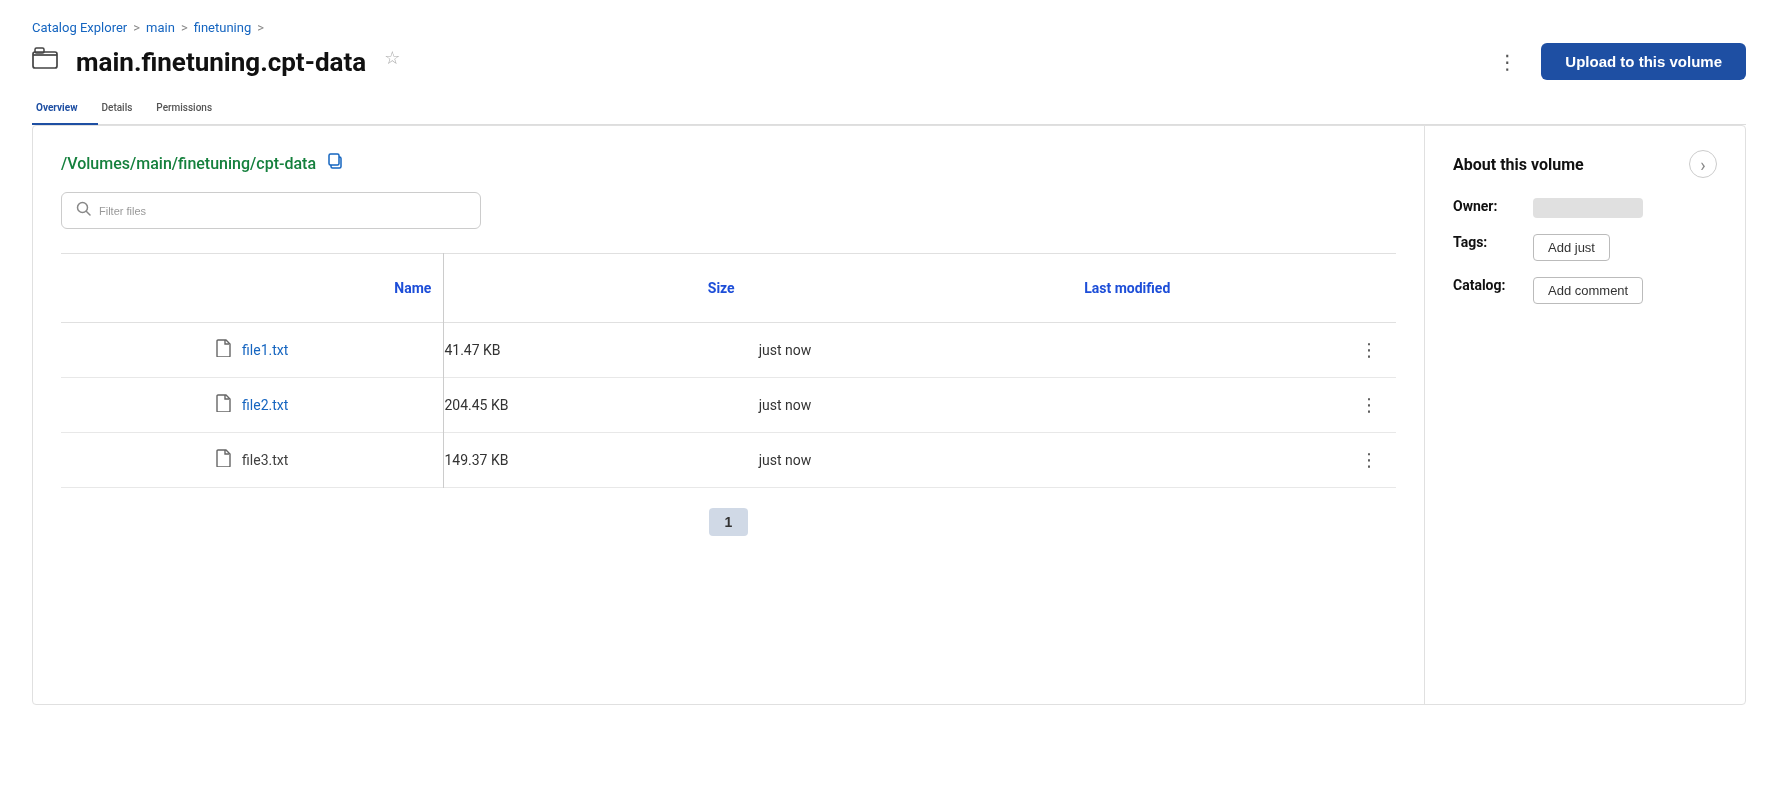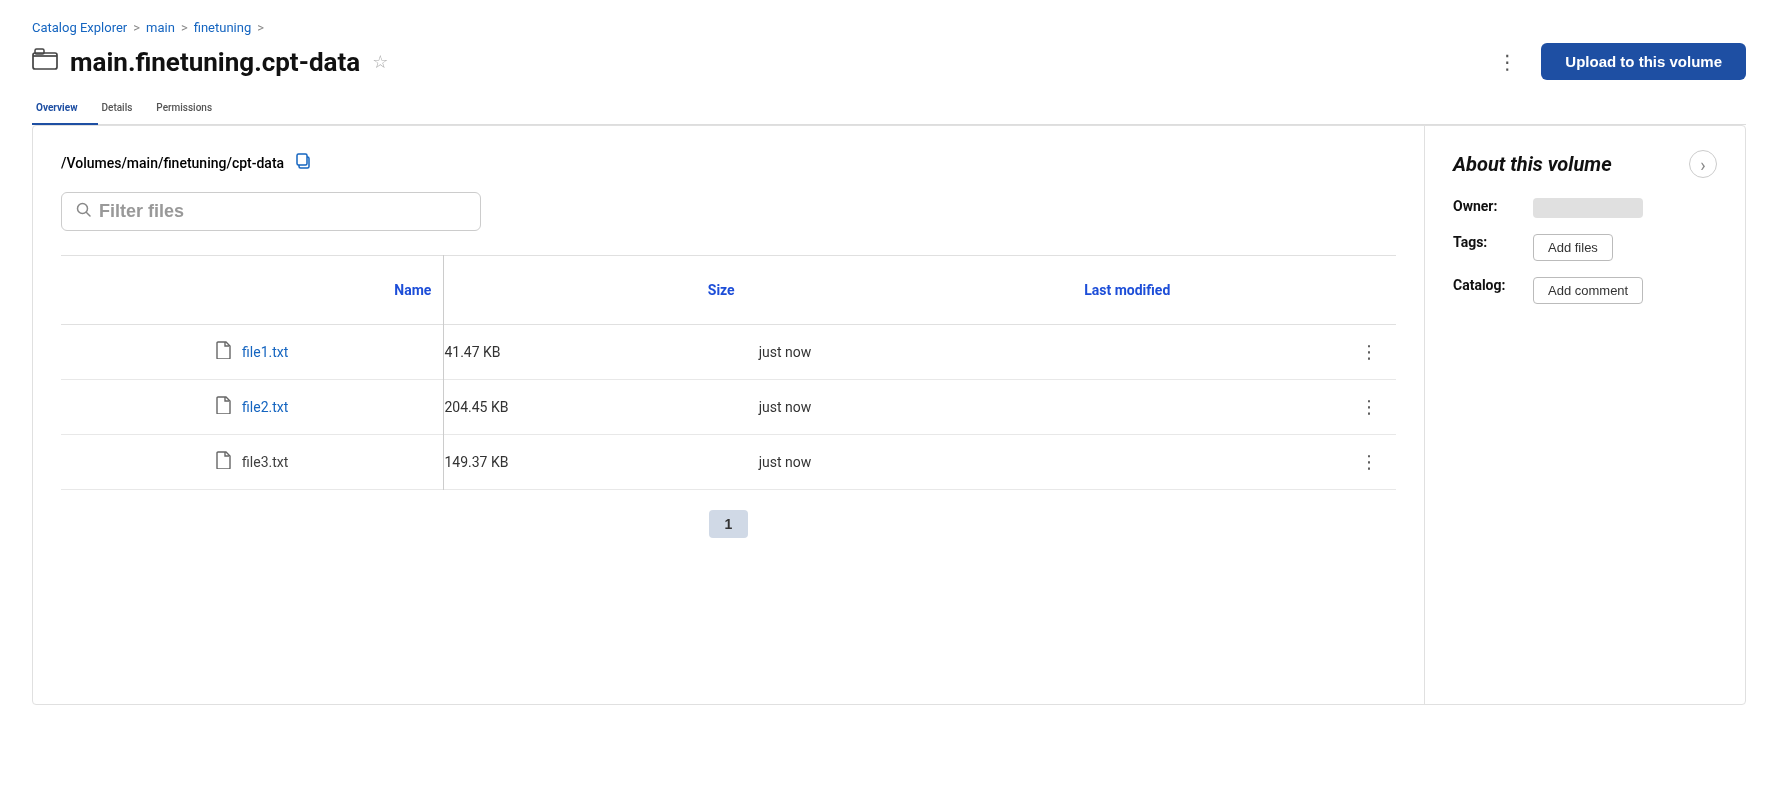--- a/index.html
+++ b/index.html
@@ -37,22 +37,22 @@
 
     
     .header-row {
       display: flex;
       align-items: center;
       justify-content: space-between;
       margin-bottom: 12px;
     }
     .title-area {
       display: flex;
-      align-items: center;
-      gap: 12px;
+      align-items: flex-start;
+      gap: 18px;
     }
     .volume-icon {
       font-size: 22px;
       color: #444;
     }
     .page-title {
       font-size: 26px;
       font-weight: 700;
       color: #111;
     }
@@ -124,22 +124,22 @@
       border-right: 1px solid #e0e0e0;
     }
 
     .volume-path-row {
       display: flex;
       align-items: center;
       gap: 8px;
       margin-bottom: 16px;
     }
     .volume-path {
-      color: #000000;
-      font-size: 14px;
+      color: #15803d;
+      font-size: 16px;
       font-weight: 500;
       cursor: pointer;
     }
     .copy-icon {
       color: #1565c0;
       font-size: 16px;
       cursor: pointer;
       padding: 2px;
     }
 
@@ -153,25 +153,24 @@
       border: 1px solid #ccc;
       border-radius: 6px;
       padding: 8px 14px;
       width: 420px;
       gap: 8px;
       background: #fff;
     }
     .filter-input-wrapper input {
       border: none;
       outline: none;
-      font-size: 18px;
+      font-size: 11px;
       color: #15803d;
       width: 100%;
       background: transparent;
-      font-weight: bold;
     }
     .filter-input-wrapper input::placeholder { color: #999; }
     .search-icon-glyph { color: #888; font-size: 15px; }
 
     
     .file-table {
       width: 100%;
       border-collapse: collapse;
     }
     .file-table thead tr {
@@ -243,24 +242,23 @@
       padding: 24px 28px;
       flex-shrink: 0;
     }
     .about-header {
       display: flex;
       align-items: center;
       justify-content: space-between;
       margin-bottom: 20px;
     }
     .about-title {
-      font-size: 20px;
+      font-size: 16px;
       font-weight: 700;
       color: #111;
-      font-style: italic;
     }
     .expand-icon {
       color: #888;
       font-size: 18px;
       cursor: pointer;
       border: 1px solid #ccc;
       border-radius: 50%;
       width: 28px;
       height: 28px;
       display: flex;
@@ -440,21 +438,21 @@
         <span class="expand-icon">›</span>
       </div>
 
       <div class="meta-row">
         <span class="meta-label">Owner:</span>
         <div class="owner-placeholder"></div>
       </div>
 
       <div class="meta-row">
         <span class="meta-label">Tags:</span>
-        <button class="meta-btn">Add files</button>
+        <button class="meta-btn">Add just</button>
       </div>
 
       <div class="meta-row">
         <span class="meta-label">Catalog:</span>
         <button class="meta-btn">Add comment</button>
       </div>
     </div>
 
   </div>
 </div>

